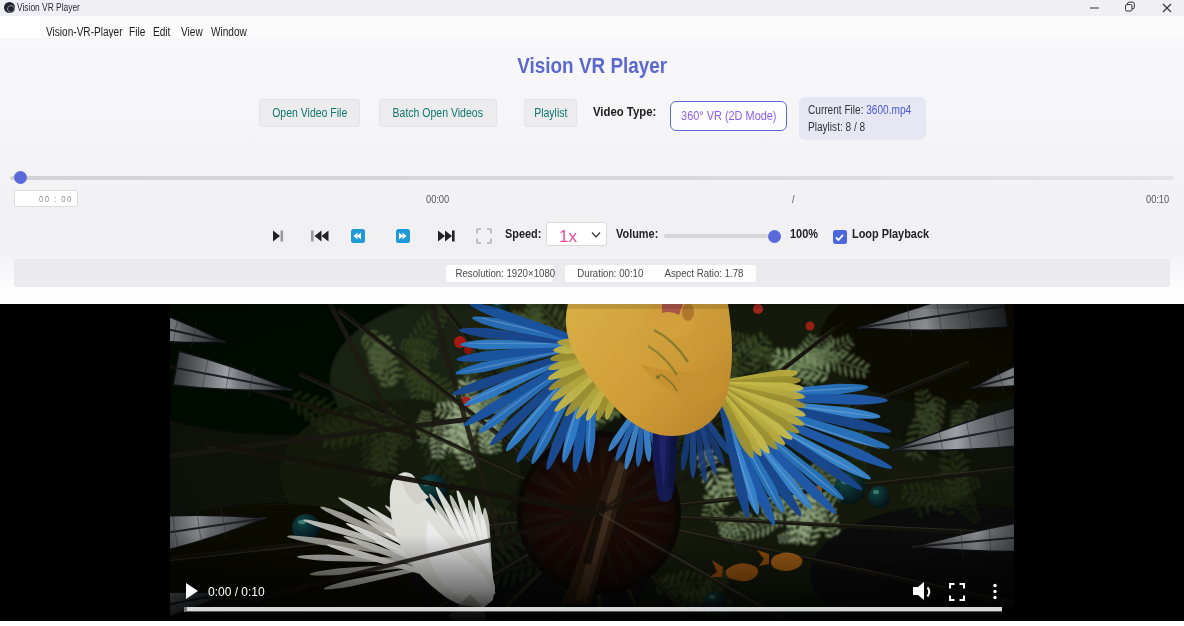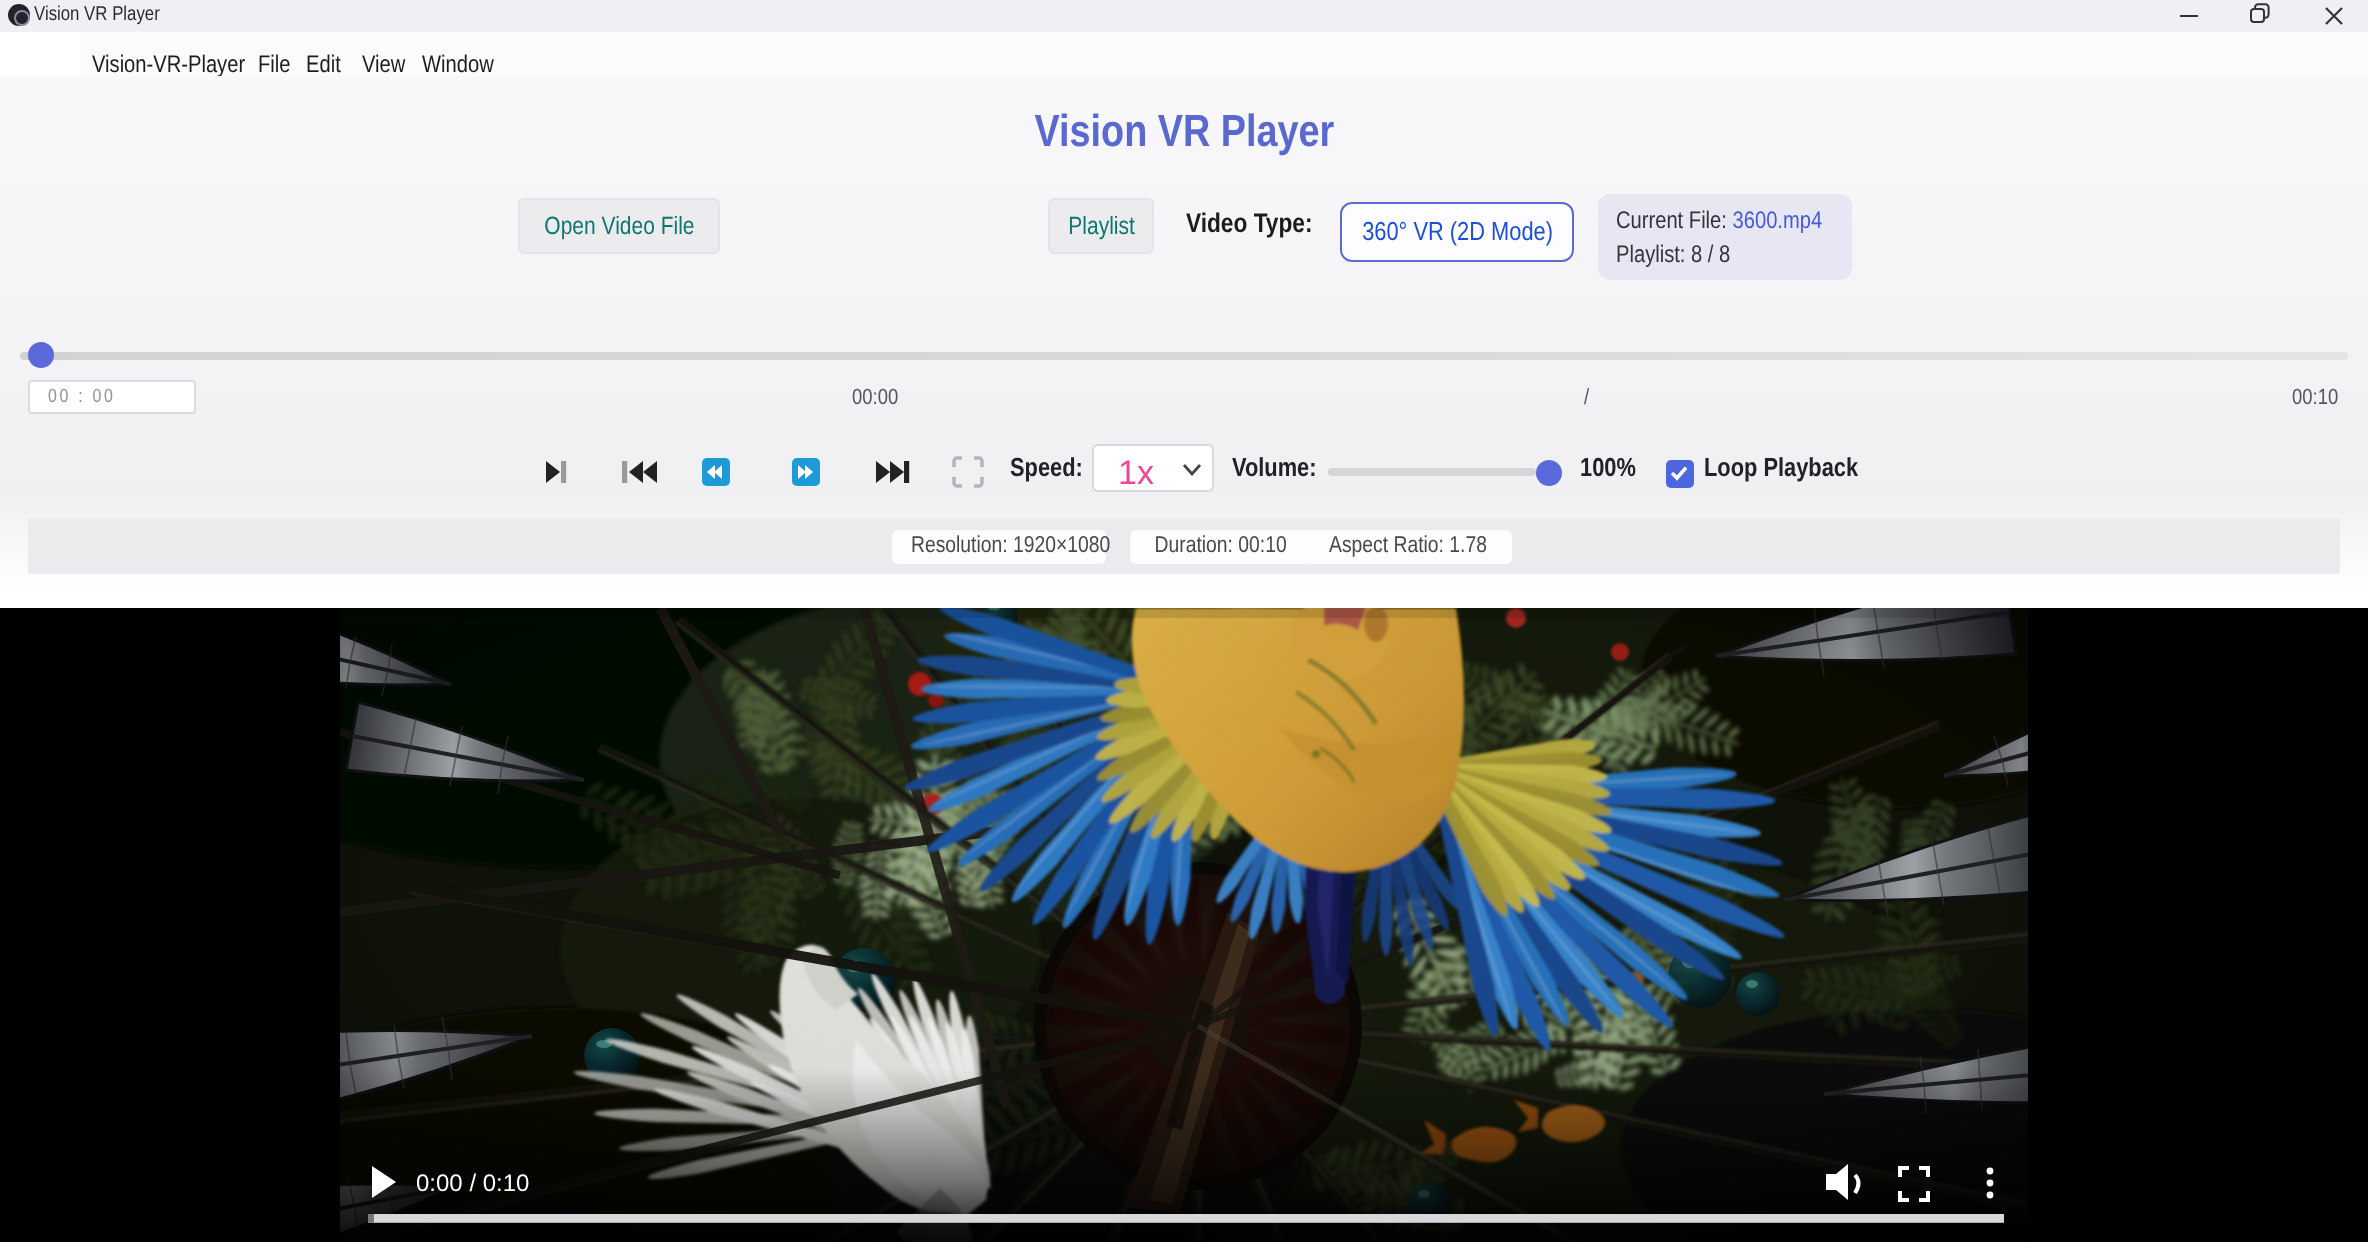--- a/index.html
+++ b/index.html
@@ -17,32 +17,32 @@
 #menubar { position:absolute; left:0; top:16px; width:1184px; height:22px; background:#fbfbfc;margin-left:40px; }
 #menubar span { position:absolute; top:4.5px; font-size:12px; color:#1d1d1f; }
 #content { position:absolute; left:0; top:38px; width:1184px; height:266px;
   background:linear-gradient(#f8f8fb 0%, #f4f4f7 45%, #f0f0f3 78%, #fdfdfe 94%, #ffffff 100%); }
 h1.vh { position:absolute; left:0; top:15px; width:1184px; text-align:center;
   font-size:22.5px; font-weight:bold; color:#5a68d0; }
 .gbtn { position:absolute; top:61px; height:28px; background:#ececef; border:1px solid #e4e4e8;
   border-radius:3px; font-size:12.5px; color:#0f766e; text-align:center; line-height:26px; }
 .vtlabel { position:absolute; left:593px; top:66px; font-size:13.5px; font-weight:bold; color:#1c1c1e; }
 #vrbtn { position:absolute; left:670px; top:63px; width:117px; height:30px; background:#fdfdff;
-  border:1.5px solid #5a6ad0; border-radius:6px; color:#1d4ed8; font-size:13px;
+  border:1.5px solid #5a6ad0; border-radius:6px; color:#8b5cf6; font-size:13px;
   text-align:center; line-height:27px; }
 #filebox { position:absolute; left:799px; top:59px; width:127px; height:43px; background:#e7e7f4;
   border-radius:6px; font-size:12px; color:#33333a; padding:5px 0 0 9px; line-height:16.5px; white-space:nowrap; }
 #filebox .fn { color:#4759d8; }
 #track { position:absolute; left:10px; top:137.5px; width:1164px; height:4.5px; border-radius:3px;
   background:linear-gradient(90deg,#d2d2d4 0%, #d8d8da 55%, #e4e4e6 100%); }
 #thumb { position:absolute; left:14px; top:132.5px; width:13px; height:13px; border-radius:50%;
   background:#5a6ada; }
-#curinput { position:absolute; left:14px; top:152px; width:84px; height:17px; background:#fff;
+#curinput { position:absolute; left:14px; top:152px; width:64px; height:17px; background:#fff;
   border:1px solid #dcdcdf; border-radius:2px; font-size:9.5px; color:#8f8f96;
-  line-height:15px; padding-left:9px; letter-spacing:1.6px; }
+  line-height:15px; padding-left:24px; letter-spacing:1.6px; }
 .tlabel { position:absolute; top:155px; font-size:11px; color:#55555c; }
 .clabel { position:absolute; font-size:13px; color:#222226; font-weight:bold; }
 #speedsel { position:absolute; left:546px; top:184px; width:61px; height:24px; background:#fff;
   border:1px solid #d9d9dc; border-radius:3px; }
 #speedsel .v { position:absolute; left:12px; top:4px; font-size:17px; color:#ec4899; }
 #voltrack { position:absolute; left:664px; top:196px; width:104px; height:3.6px; border-radius:2px;
   background:#d6d6d8; }
 #volthumb { position:absolute; left:768px; top:191.5px; width:13px; height:13px; border-radius:50%;
   background:#5a6ada; }
 #loopchk { position:absolute; left:833px; top:192px; width:13.5px; height:13.5px; background:#4c66de;
@@ -80,20 +80,21 @@
     <span style="left:141px">
         <span class="sx">View</span>
       </span>
     <span style="left:171px">
         <span class="sx">Window</span>
       </span>
   </div>
   <div id="content">
     <h1 class="vh"><span class="sxc">Vision VR Player</span></h1>
     <div class="gbtn" style="left:259px; width:101px"><span class="sxc">Open Video File</span></div>
+    <div class="gbtn" style="left:379px; width:118px"><span class="sxc">Batch Open Videos</span></div>
     <div class="gbtn" style="left:524px; width:53px"><span class="sxc">Playlist</span></div>
     <div class="vtlabel"><span class="sx">Video Type:</span></div>
     <div id="vrbtn"><span class="sxc">360° VR (2D Mode)</span></div>
     <div id="filebox"><span class="sx">Current File: <span class="fn">3600.mp4</span></span><br><span class="sx">Playlist: 8 / 8</span></div>
     <div id="track"></div>
       <div id="thumb"></div>
     <div id="curinput"><span class="sx">00 : 00</span></div>
     <div class="tlabel" style="left:426px"><span class="sx">00:00</span></div>
     <div class="tlabel" style="left:792px"><span class="sx">/</span></div>
     <div class="tlabel" style="left:1146px"><span class="sx">00:10</span></div>

